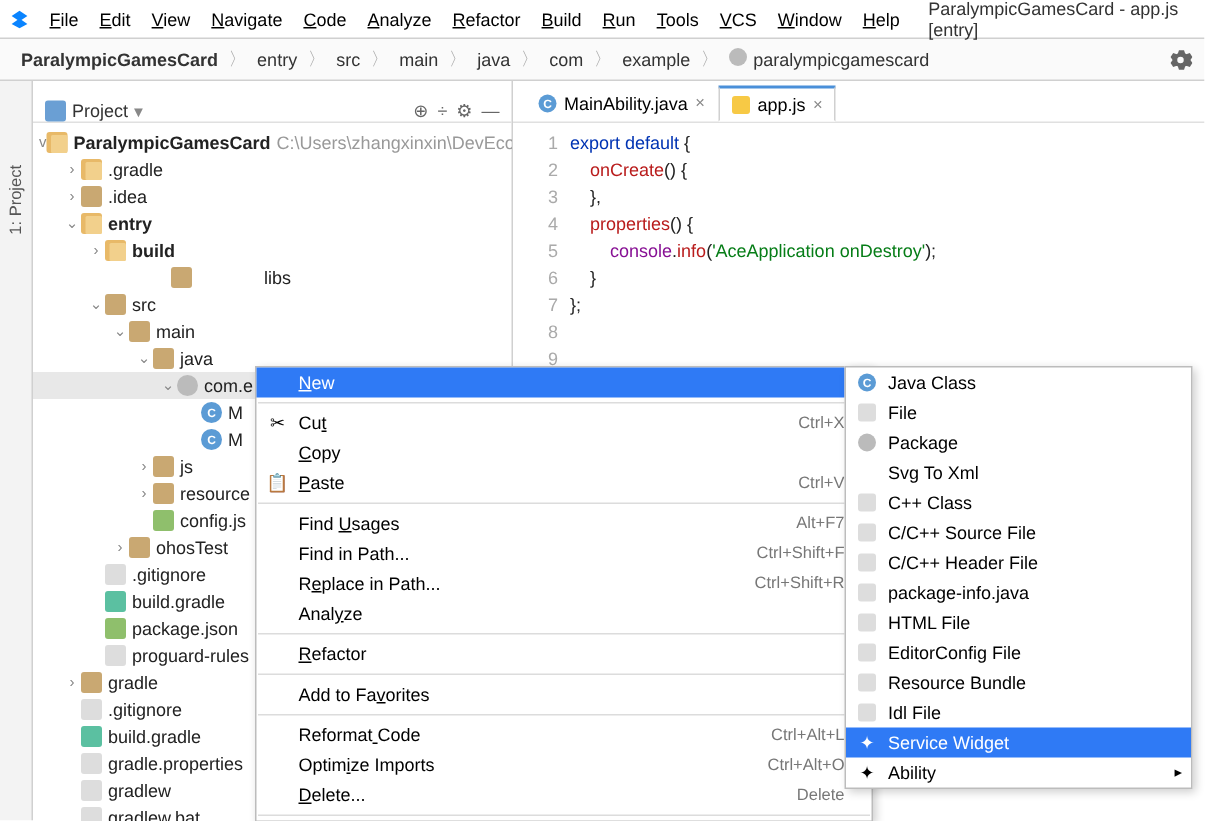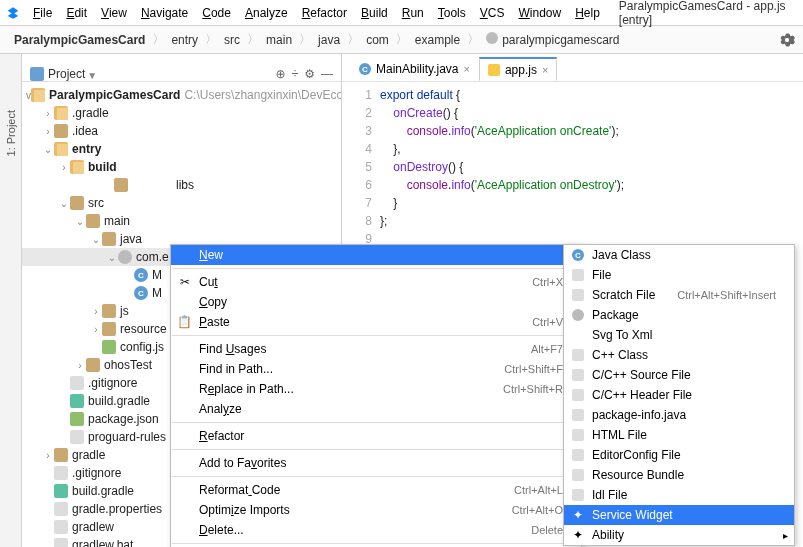--- a/index.html
+++ b/index.html
@@ -44,21 +44,21 @@
 .tabs { display: flex; height: 28px; border-bottom: 1px solid #e0e0e0; align-items: flex-end; padding-left: 8px; }
 .tab { display: flex; align-items: center; height: 24px; padding: 0 8px; border: 1px solid transparent; gap: 5px; }
 .tab.active { border-color: #d0d0d0; border-bottom-color: #fff; border-top: 2px solid #4a90d9; }
 .tab .x { color: #888; font-size: 11px; }
 .code { flex: 1; display: flex; font-family: "Consolas", monospace; font-size: 13px; padding-top: 4px; }
 .gutter { width: 38px; text-align: right; color: #aaa; padding-right: 8px; }
 .gutter div { height: 18px; line-height: 18px; }
 .lines { flex: 1; }
 .lines div { height: 18px; line-height: 18px; white-space: pre; }
 .kw { color: #0033b3; }
-.fn { color: #6d28d9; }
+.fn { color: #b91c1c; }
 .id { color: #871094; }
 .str { color: #067d17; }
 .br { color: #222; }
 .ctx-menu, .sub-menu { position: absolute; background: #fff; border: 1px solid #bcbcbc; box-shadow: 2px 2px 6px rgba(0,0,0,.2); }
 .ctx-menu { left: 170px; top: 244px; width: 412px; }
 .sub-menu { left: 563px; top: 244px; width: 232px; }
 .ctx-row { display: flex; align-items: center; height: 20px; padding: 0 18px 0 6px; position: relative; }
 .ctx-row.sel { background: #2f7af5; color: #fff; }
 .ctx-row .icn { width: 16px; display:flex; justify-content:center; margin-right: 6px; }
 .ctx-row .lbl { flex: 0 0 auto; }
@@ -286,23 +286,22 @@
           <div>4</div>
           <div>5</div>
           <div>6</div>
           <div>7</div>
           <div>8</div>
           <div>9</div>
         </div>
       <div class="lines">
           <div><span class="kw">export default</span><span class="br"> {</span></div>
           <div><span>    </span><span class="fn">onCreate</span><span class="br">() {</span></div>
-          <div><span>        </span><span class="id">console</span><span class="br">.</span><span class="fn">info</span><span class="br">(</span><span class="str">'AceApplication onCreate'</span><span class="br">);</span></div>
           <div><span>    </span><span class="br">},</span></div>
-          <div><span>    </span><span class="fn">onDestroy</span><span class="br">() {</span></div>
+          <div><span>    </span><span class="fn">properties</span><span class="br">() {</span></div>
           <div><span>        </span><span class="id">console</span><span class="br">.</span><span class="fn">info</span><span class="br">(</span><span class="str">'AceApplication onDestroy'</span><span class="br">);</span></div>
           <div><span>    </span><span class="br">}</span></div>
           <div><span class="br">};</span></div>
           <div></div>
         </div>
     </div>
   </div>
 </div>
 
 <div class="ctx-menu">
@@ -386,27 +385,20 @@
       <span class="lbl">Java Class</span>
     </div>
     <div class="ctx-row">
       <span class="icn">
         <span class="ic ic-file" style="width:12px;height:12px"></span>
       </span>
       <span class="lbl">File</span>
     </div>
     <div class="ctx-row">
       <span class="icn">
-        <span class="ic ic-file" style="width:12px;height:12px"></span>
-      </span>
-      <span class="lbl">Scratch File</span>
-      <span class="sc">Ctrl+Alt+Shift+Insert</span>
-    </div>
-    <div class="ctx-row">
-      <span class="icn">
         <span class="ic ic-pkg" style="width:12px;height:12px"></span>
       </span>
       <span class="lbl">Package</span>
     </div>
     <div class="ctx-row">
       <span class="icn"></span>
       <span class="lbl">Svg To Xml</span>
     </div>
     <div class="ctx-row">
       <span class="icn">

